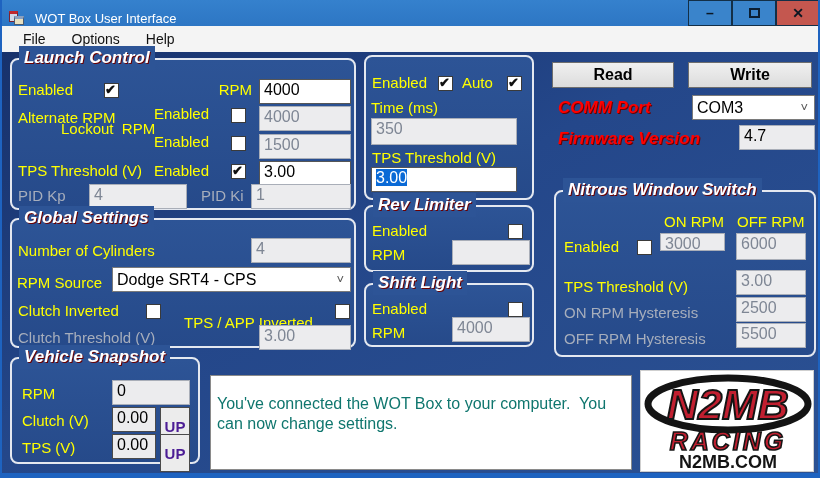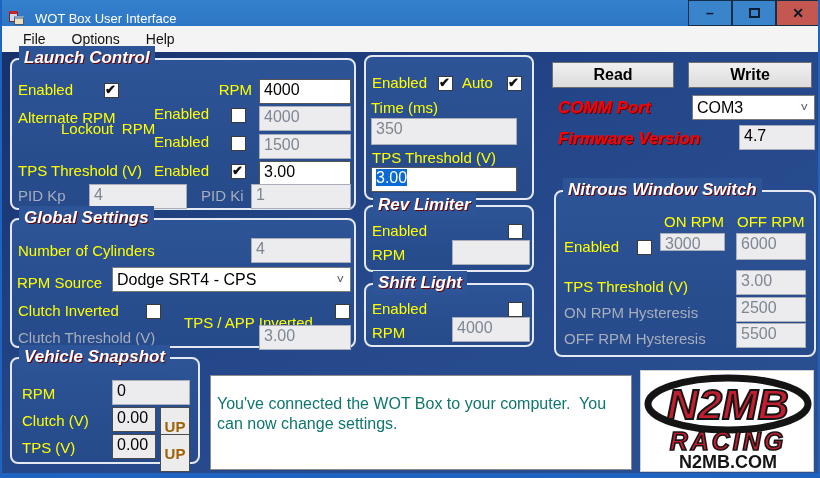--- a/index.html
+++ b/index.html
@@ -47,21 +47,21 @@
     font-size:16px; padding:1px 4px; height:25px; overflow:hidden; white-space:pre; }
   .tb.dis{ background:#ececee; color:#7e8694; border-color:#a9aeb8; }
   .tb .sel{ background:#0a6ad6; color:#fff; }
   .cb{ position:absolute; width:15px; height:15px; background:#fff; border:1px solid #3a3a3a; }
   .cb.checked::before{ content:"✔"; position:absolute; left:0px; top:-2px; font-size:13px; font-weight:bold; color:#101010; }
   .btn{ position:absolute; background:linear-gradient(180deg,#f0f0f0,#dcdcdc); border:1px solid #6e6e6e;
     color:#000; font-weight:bold; font-size:16px; display:flex; align-items:center; justify-content:center; }
   .combo{ position:absolute; background:#fff; border:1px solid #7a7a7a; height:25px;
     display:flex; align-items:center; padding:0 4px; font-size:16px; color:#000; }
   .combo .chev{ margin-left:auto; color:#555; font-size:13px; line-height:1; padding-right:2px; }
-  .upbox{ position:absolute; background:#ececec; border:1px solid #4a4a4a; color:#a16207;
+  .upbox{ position:absolute; background:#ececec; border:1px solid #4a4a4a; color:#4c1d95;
     font-size:15px; font-weight:bold; height:38px; display:flex; align-items:center; justify-content:center; }
   .msgbox{ position:absolute; background:#fff; border:1px solid #8a8a8a; color:#0f766e;
     font-size:16px; padding:18px 6px; white-space:pre-wrap; line-height:1.25; }
   .logo{ position:absolute; background:#fff; border:1px solid #cfcfcf; }
 </style>
 </head>
 <body>
 
 <div class="window">
 

